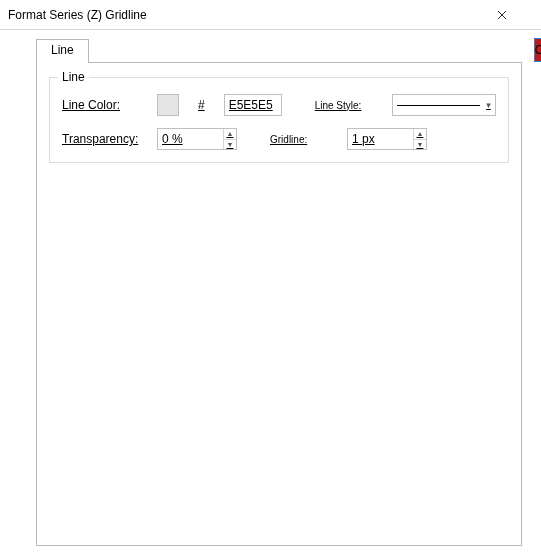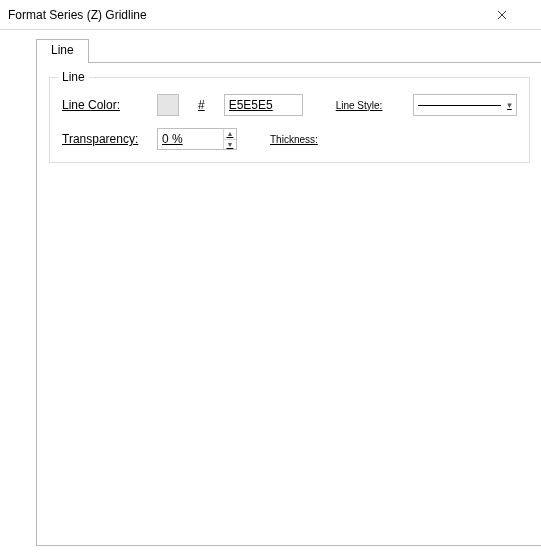--- a/index.html
+++ b/index.html
@@ -113,21 +113,21 @@
     margin: 0 2px;
   }
   .text-input {
     height: 22px;
     border: 1px solid #bfbfbf;
     background: #fff;
     padding: 0 4px;
     font-size: 12px;
     font-family: inherit;
   }
-  .hex-input { width: 79px; }
+  .hex-input { width: 58px; }
   .spinner {
     display: flex;
     height: 22px;
     border: 1px solid #bfbfbf;
     background: #fff;
     width: 80px;
   }
   .spinner input {
     border: none;
     outline: none;
@@ -232,21 +232,28 @@
 
         <div class="row">
           <span class="lbl">Transparency:</span>
           <div class="spinner">
             <input value="0 %" style="">
             <div class="arrows">
               <div class="arrow">▲</div>
               <div class="arrow">▼</div>
             </div>
           </div>
-          <span class="lbl2">Thickness:</span>
+          <span class="lbl2">Gridline:</span>
+          <div class="spinner">
+            <input value="1 px" style="">
+            <div class="arrows">
+              <div class="arrow">▲</div>
+              <div class="arrow">▼</div>
+            </div>
+          </div>
         </div>
 
       </div>
     </div>
   </div>
 
   <div class="right">
     <div class="btn btn-primary">OK</div>
     <div class="btn-gap"></div>
   </div>

